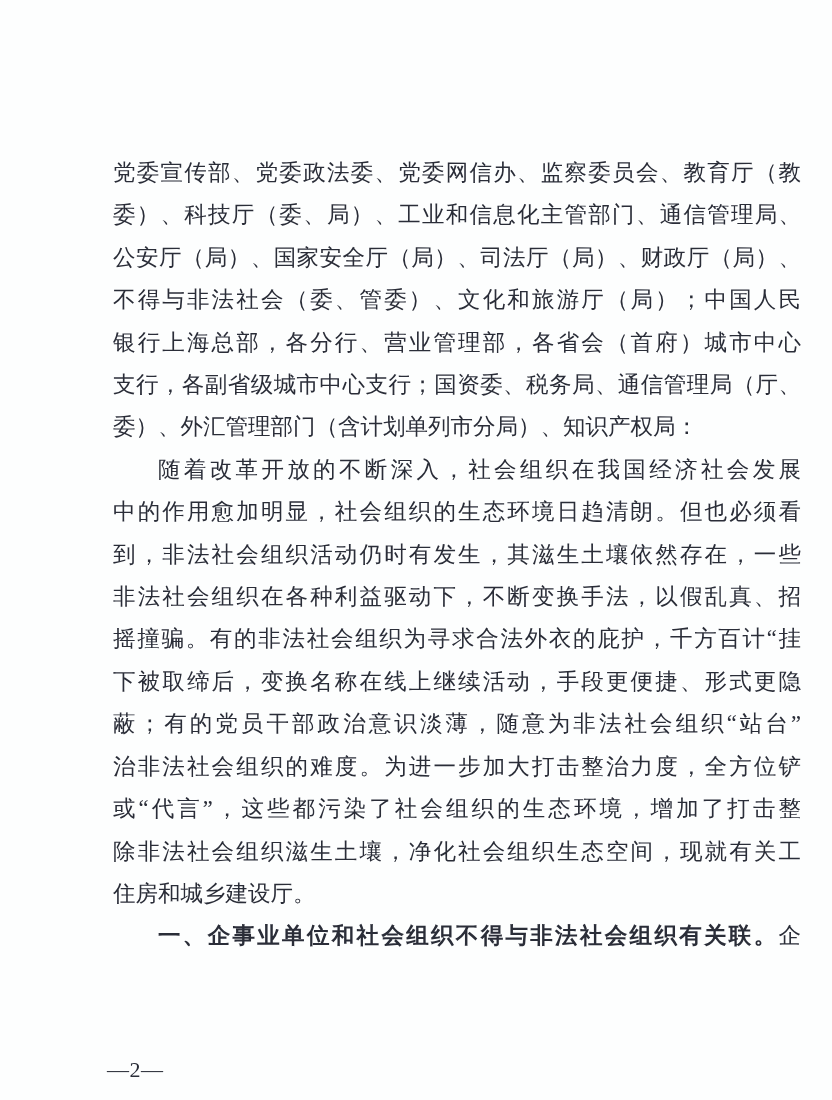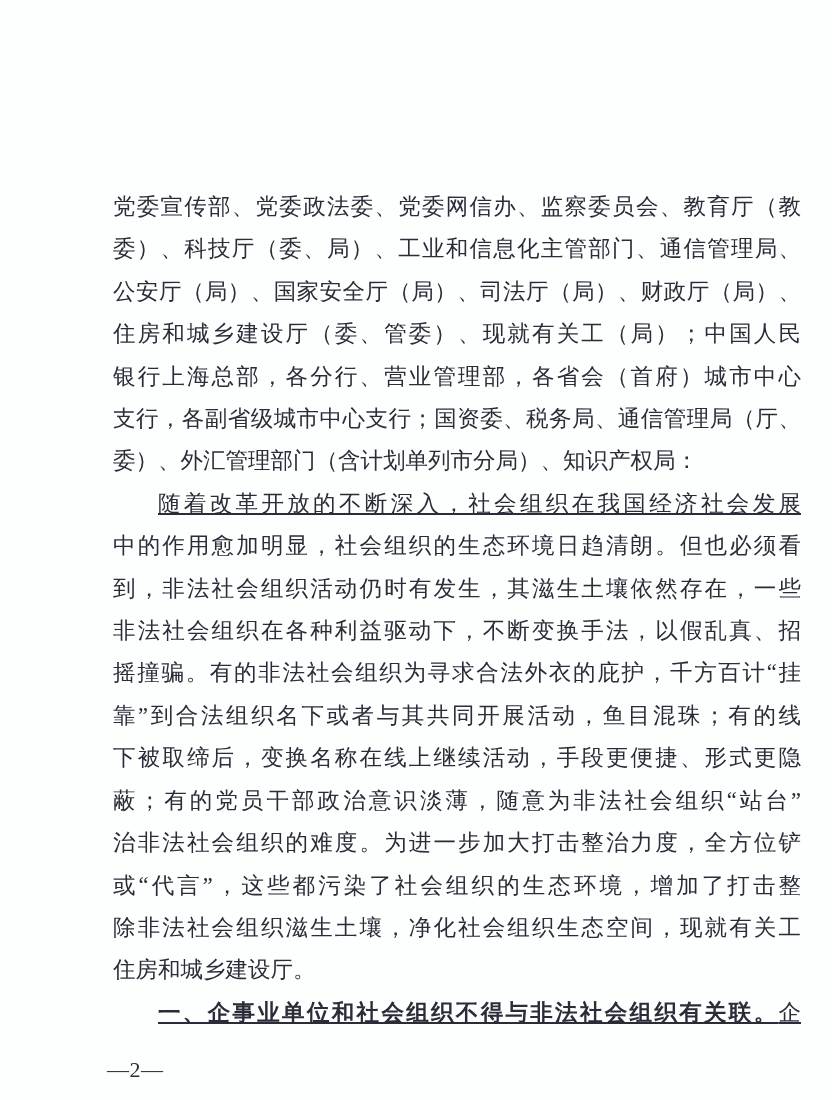--- a/index.html
+++ b/index.html
@@ -17,33 +17,31 @@
     color: #2a2d38;
   }
   .text-block {
     position: absolute;
     left: 113px;
     top: 152px;
     width: 688px;
     font-size: 22.5px;
     line-height: 42.4px;
     letter-spacing: 0;
-    margin-top: 34px;
   }
   .line {
     text-align: justify;
     text-align-last: left;
     white-space: normal;
   }
   .line.just {
     text-align-last: justify;
   }
   .line.indent {
     text-indent: 45px;
-    text-decoration: underline;
   }
   .bold {
     font-weight: 700;
   }
   .page-number {
     position: absolute;
     left: 107px;
     top: 1055px;
     font-size: 22px;
     line-height: 30px;
@@ -55,33 +53,32 @@
 <body>
 
 <div class="page">
 
   <div class="text-block">
 
     <div class="para">
       <div class="line just">党委宣传部、党委政法委、党委网信办、监察委员会、教育厅（教</div>
       <div class="line just">委）、科技厅（委、局）、工业和信息化主管部门、通信管理局、</div>
       <div class="line just">公安厅（局）、国家安全厅（局）、司法厅（局）、财政厅（局）、</div>
-      <div class="line just">住房和城乡建设厅（委、管委）、现就有关工（局）；中国人民</div>
+      <div class="line just">不得与非法社会（委、管委）、文化和旅游厅（局）；中国人民</div>
       <div class="line just">银行上海总部，各分行、营业管理部，各省会（首府）城市中心</div>
       <div class="line just">支行，各副省级城市中心支行；国资委、税务局、通信管理局（厅、</div>
       <div class="line">委）、外汇管理部门（含计划单列市分局）、知识产权局：</div>
     </div>
 
     <div class="para">
       <div class="line just indent">随着改革开放的不断深入，社会组织在我国经济社会发展</div>
       <div class="line just">中的作用愈加明显，社会组织的生态环境日趋清朗。但也必须看</div>
       <div class="line just">到，非法社会组织活动仍时有发生，其滋生土壤依然存在，一些</div>
       <div class="line just">非法社会组织在各种利益驱动下，不断变换手法，以假乱真、招</div>
       <div class="line just">摇撞骗。有的非法社会组织为寻求合法外衣的庇护，千方百计“挂</div>
-      <div class="line just">靠”到合法组织名下或者与其共同开展活动，鱼目混珠；有的线</div>
       <div class="line just">下被取缔后，变换名称在线上继续活动，手段更便捷、形式更隐</div>
       <div class="line just">蔽；有的党员干部政治意识淡薄，随意为非法社会组织“站台”</div>
       <div class="line just">治非法社会组织的难度。为进一步加大打击整治力度，全方位铲</div>
       <div class="line just">或“代言”，这些都污染了社会组织的生态环境，增加了打击整</div>
       <div class="line just">除非法社会组织滋生土壤，净化社会组织生态空间，现就有关工</div>
       <div class="line">住房和城乡建设厅。</div>
     </div>
 
     <div class="para">
       <div class="line just indent"><span class="bold">一、企事业单位和社会组织不得与非法社会组织有关联。</span><span>企</span></div>

